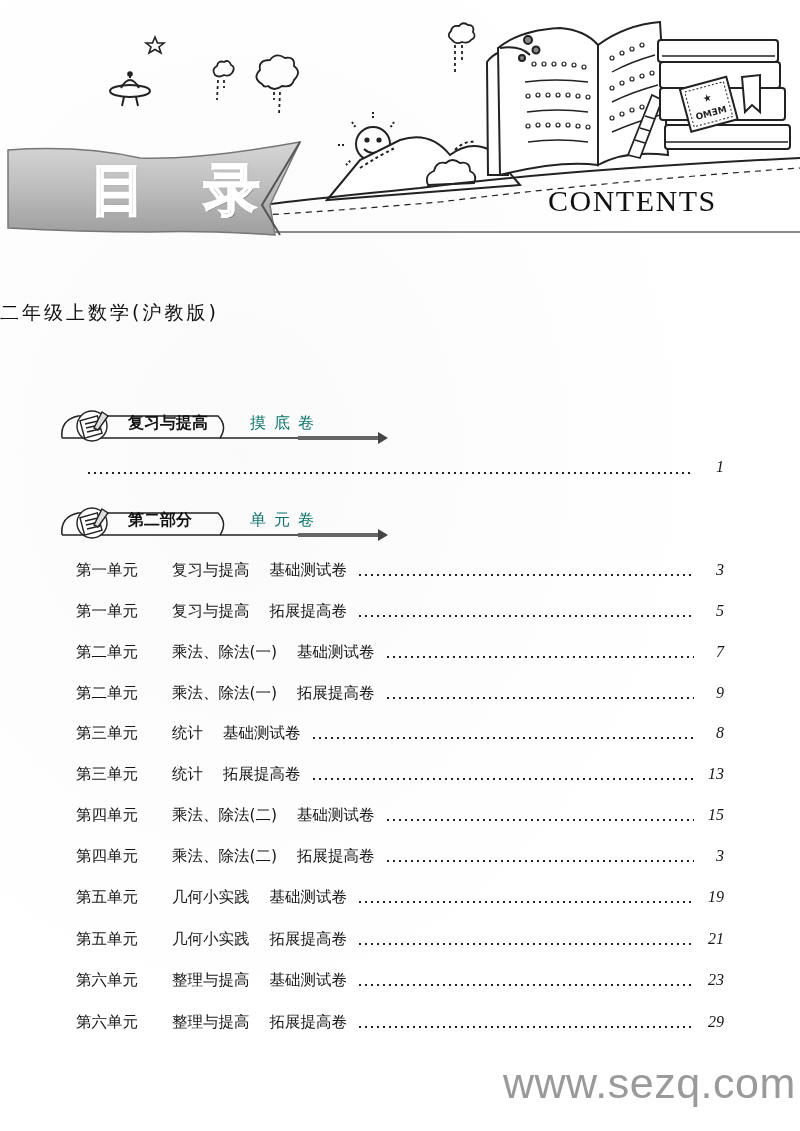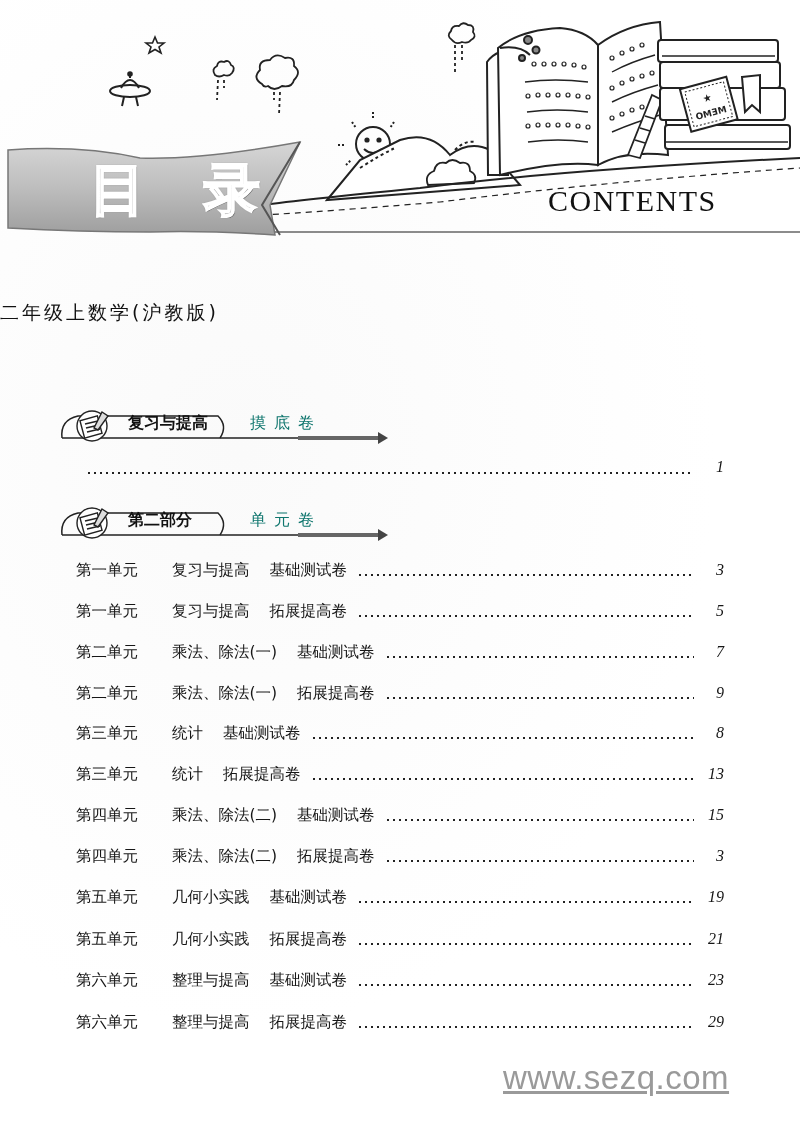--- a/index.html
+++ b/index.html
@@ -75,21 +75,21 @@
     background-size: 6px 2px; background-repeat: repeat-x;
   }
   .toc-page {
     font-family: "Liberation Serif", serif; font-style: italic;
     font-size: 16px; min-width: 20px; text-align: right;
   }
 
   .watermark {
     position: absolute; left: 503px; top: 1059px;
     font-family: "Liberation Sans", sans-serif;
-    font-size: 33px; color: #9a9a9a; letter-spacing: 0.5px; text-decoration: underline;
+    font-size: 43px; color: #9a9a9a; letter-spacing: 0.5px;
   }
 </style>
 </head>
 <body>
 
 <div class="page-bg"></div>
 
 <div class="header">
   <svg width="800" height="250" viewBox="0 0 800 250">
     <defs>

